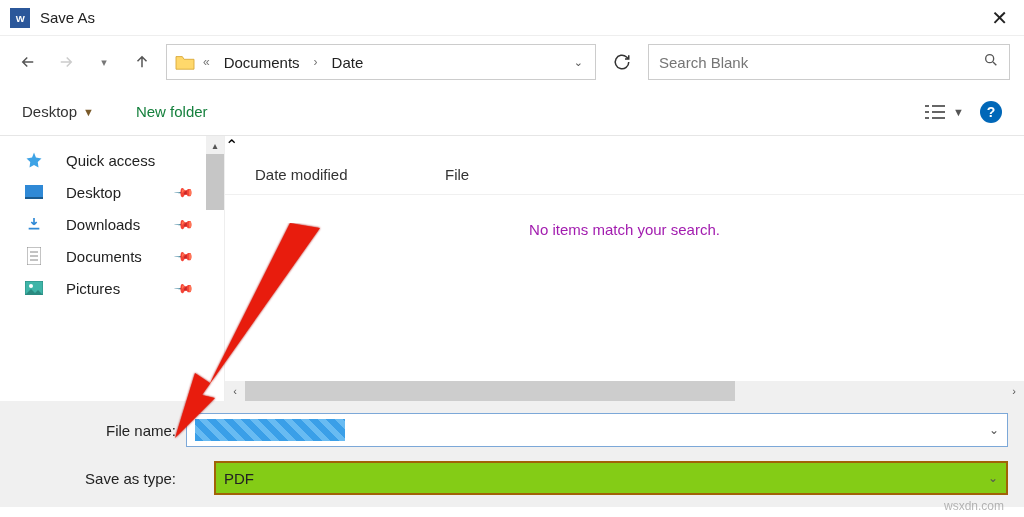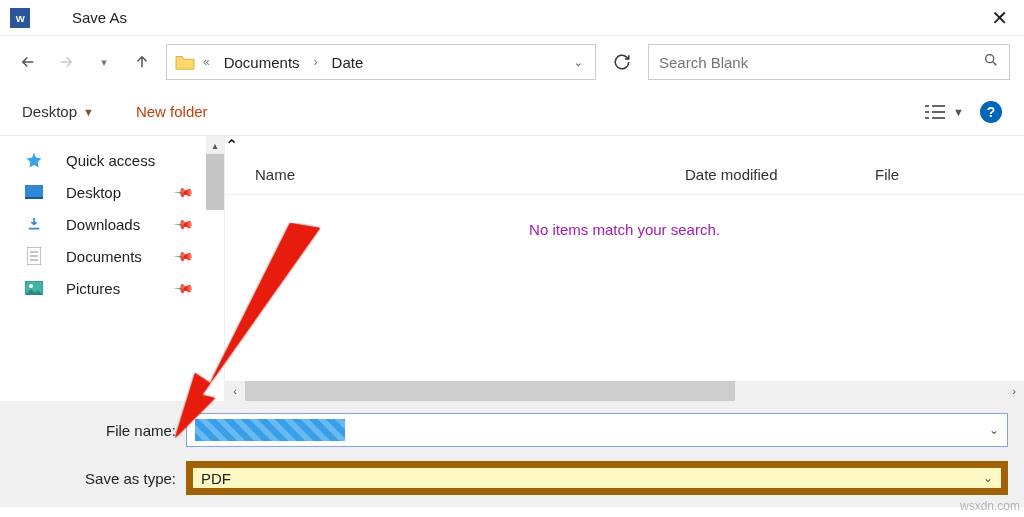--- a/index.html
+++ b/index.html
@@ -2,21 +2,21 @@
 <html><head>
 <meta charset="utf-8">
 <style>
 * { box-sizing: border-box; margin: 0; padding: 0; font-family: "Segoe UI", Tahoma, sans-serif; }
 body { width: 1024px; height: 517px; background: #fff; overflow: hidden; position: relative; }
 
 
 .titlebar { height: 36px; display: flex; align-items: center; padding: 0 10px; border-bottom: 1px solid #eee; }
 .titlebar .app-icon { width: 20px; height: 20px; background: #2b579a; display: flex; align-items: center; justify-content: center; margin-right: 10px; }
 .titlebar .app-icon svg { width: 14px; height: 14px; }
-.titlebar .title { font-size: 15px; color: #222; margin-left: 32px; }
+.titlebar .title { font-size: 15px; color: #222; }
 .titlebar .close { margin-left: auto; font-size: 20px; color: #222; cursor: pointer; padding: 0 6px; }
 
 
 .navrow { height: 52px; display: flex; align-items: center; padding: 0 14px; gap: 10px; }
 .navrow .navbtn { width: 28px; height: 28px; display: flex; align-items: center; justify-content: center; color: #555; }
 .navrow .navbtn.disabled { color: #bbb; }
 .crumbbox { flex: 0 0 430px; height: 36px; border: 1px solid #ccc; background: #fff; display: flex; align-items: center; padding: 0 6px; gap: 6px; }
 .crumbbox .folder-icon { width: 24px; height: 24px; display:flex; align-items:center; justify-content:center;}
 .crumbbox .crumb { font-size: 15px; color: #222; padding: 0 8px; }
 .crumbbox .sep { color: #777; font-size: 12px; }
@@ -24,21 +24,21 @@
 .crumbbox .dd { color: #555; font-size: 11px; padding: 0 6px; }
 .refresh { width: 32px; height: 32px; display:flex; align-items:center; justify-content:center; color:#333;}
 .searchbox { flex: 1; height: 36px; border: 1px solid #ccc; display: flex; align-items: center; padding: 12px 10px; background:#fff;}
 .searchbox input { border: none; outline: none; flex: 1; font-size: 15px; color: #555; }
 .searchbox .mag { color: #555; }
 
 
 .toolbar { height: 48px; display: flex; align-items: center; padding: 0 22px; border-bottom: 1px solid #e6e6e6; }
 .toolbar .organize { font-size: 15px; color: #333; display: flex; align-items: center; gap: 6px; }
 .toolbar .organize .dd { color: #7a5a2a; font-size: 11px; }
-.toolbar .newfolder { margin-left: 42px; font-size: 15px; color: #c2410c; }
+.toolbar .newfolder { margin-left: 42px; font-size: 15px; color: #15803d; }
 .toolbar .right { margin-left: auto; display: flex; align-items: center; gap: 16px; }
 .toolbar .viewbtn { display:flex; align-items:center; gap:6px; color:#555;}
 .toolbar .help { width: 22px; height: 22px; border-radius: 50%; background: #0067b8; color: #fff; display: flex; align-items: center; justify-content: center; font-size: 14px; font-weight: bold; }
 
 
 .main { display: flex; height: 265px; }
 .sidebar { width: 224px; position: relative; padding-top: 6px; }
 .sidebar .scroll-up { position:absolute; top:0; right:0; width:18px; height:18px; background:#f0f0f0; display:flex; align-items:center; justify-content:center; color:#555; font-size:10px;}
 .sidebar .thumb { position:absolute; top:18px; right:0; width:18px; height:56px; background:#c6c6c6;}
 .sidebar ul { list-style: none; padding: 2px 0 0 18px; }
@@ -57,29 +57,29 @@
 .hscroll .arrow-l { width:20px; height:20px; background:#f0f0f0; display:flex; align-items:center; justify-content:center; font-size:11px; color:#555;}
 .hscroll .track { flex:1; height:20px; background:#f0f0f0; position:relative;}
 .hscroll .thumb2 { position:absolute; left:0; width:490px; height:100%; background:#cdcdcd;}
 .hscroll .arrow-r { width:20px; height:20px; background:#f0f0f0; display:flex; align-items:center; justify-content:center; font-size:11px; color:#555;}
 
 
 .bottom { background: #f0f0f0; padding: 12px 16px 12px 0; }
 .row { display: flex; align-items: center; margin-bottom: 14px; }
 .row .label { width: 186px; text-align: right; font-size: 15px; color: #222; padding-right: 10px; }
 .row .field { flex: 1; height: 34px; border: 1px solid #7ca8d8; background: #fff; display: flex; align-items: center; padding: 0 8px; position: relative; }
-.row .field.type { border: 7px solid #a16207; background: #fef9c3; }
+.row .field.type { border: 2px solid #a16207; background: #84cc16; }
 .row .field .dd { margin-left: auto; font-size: 12px; color: #555; }
 .row .field .value { font-size: 15px; color: #222; }
 .redacted { width: 150px; height: 22px; background: repeating-linear-gradient(45deg,#3a9fe8,#3a9fe8 6px,#68bbf2 6px,#68bbf2 12px); }
 
 
 .arrow-annot { position:absolute; left:120px; top:223px; pointer-events:none; }
 
-.watermark { position:absolute; right:4px; bottom:4px; font-size:12px; color:#888; opacity:.6;}
+.watermark { position:absolute; right:20px; bottom:4px; font-size:12px; color:#888; opacity:.6;}
 </style>
 </head>
 <body>
 
 <div class="titlebar">
   <div class="app-icon">
     <svg viewBox="0 0 16 16">
         <rect width="16" height="16" fill="#2b579a"></rect>
         <text x="3" y="12" font-size="11" fill="#fff" font-family="Arial" font-weight="bold">W</text>
       </svg>
@@ -209,21 +209,20 @@
             </svg>
           </span>
         <span>Pictures</span>
         <span class="pin">📌</span>
       </li>
     </ul>
   </div>
   <div class="content">
     <div class="sortarrow">⌃</div>
     <div class="colhead">
-      <div class="name">Name</div>
       <div class="date">Date modified</div>
       <div class="type">File</div>
     </div>
     <div class="empty">No items match your search.</div>
     <div class="hscroll">
       <div class="arrow-l">‹</div>
       <div class="track">
           <div class="thumb2"></div>
         </div>
       <div class="arrow-r">›</div>
@@ -232,21 +231,21 @@
 </div>
 
 <div class="bottom">
   <div class="row">
     <div class="label">File name:</div>
     <div class="field">
       <div class="redacted"></div>
       <span class="dd">⌄</span>
     </div>
   </div>
-  <div class="row" style="margin-bottom:0;">
+  <div class="row" style="margin-bottom:0;gap:28px;">
     <div class="label">Save as type:</div>
     <div class="field type">
       <span class="value">PDF</span>
       <span class="dd">⌄</span>
     </div>
   </div>
 </div>
 
 <svg class="arrow-annot" width="230" height="250">
   <defs>

